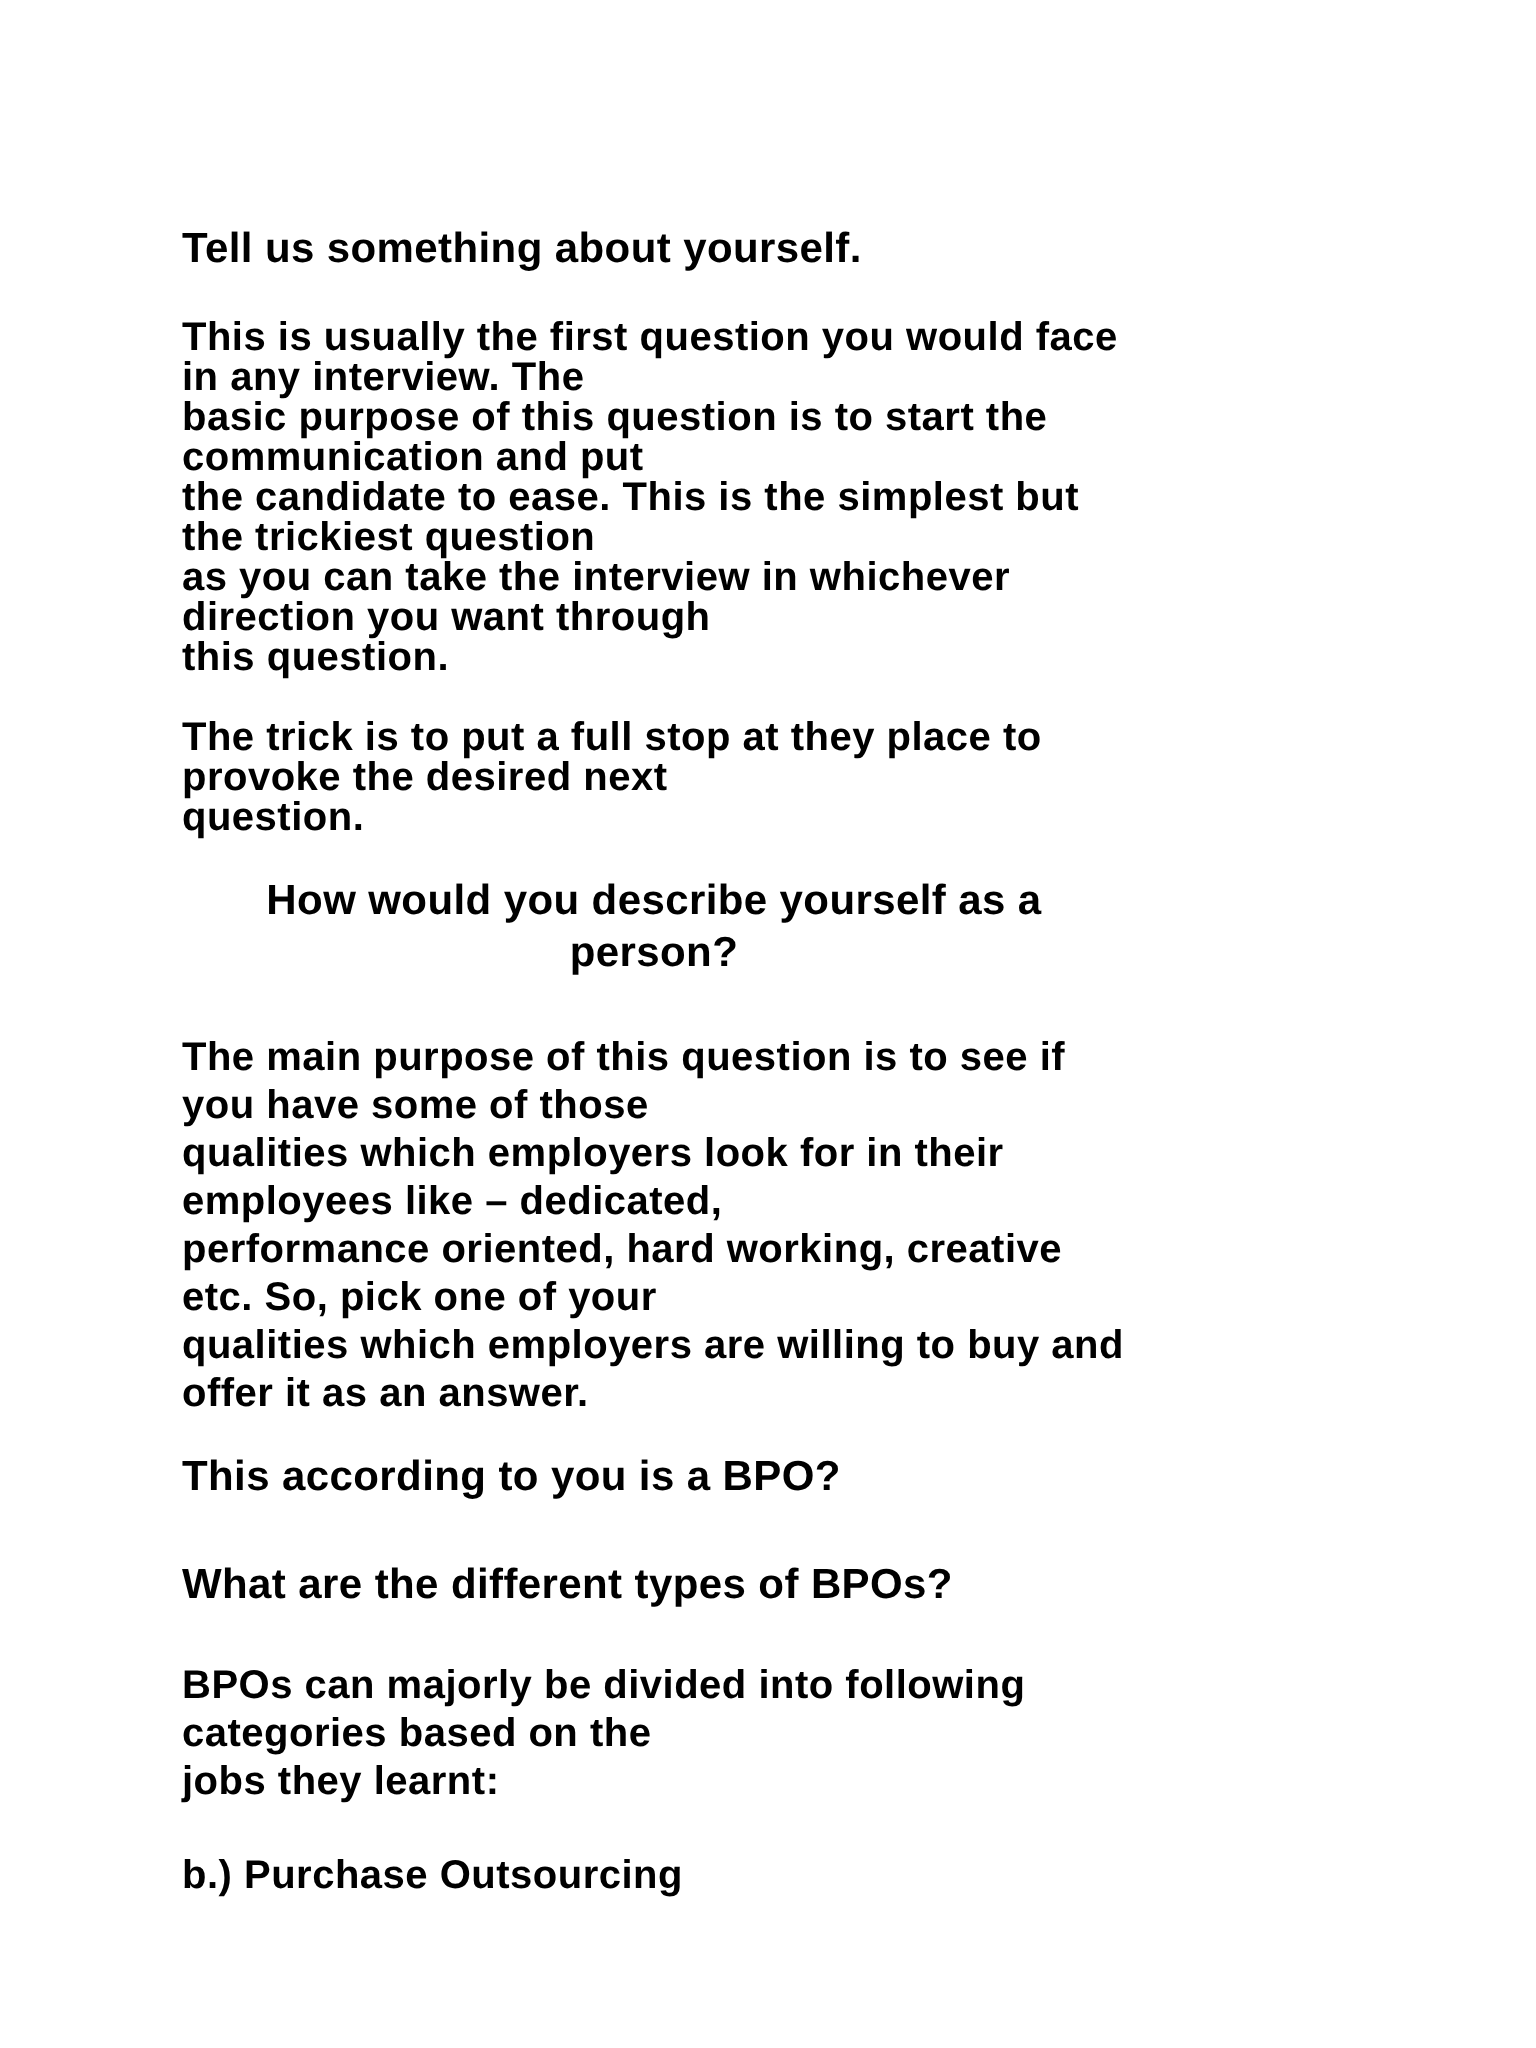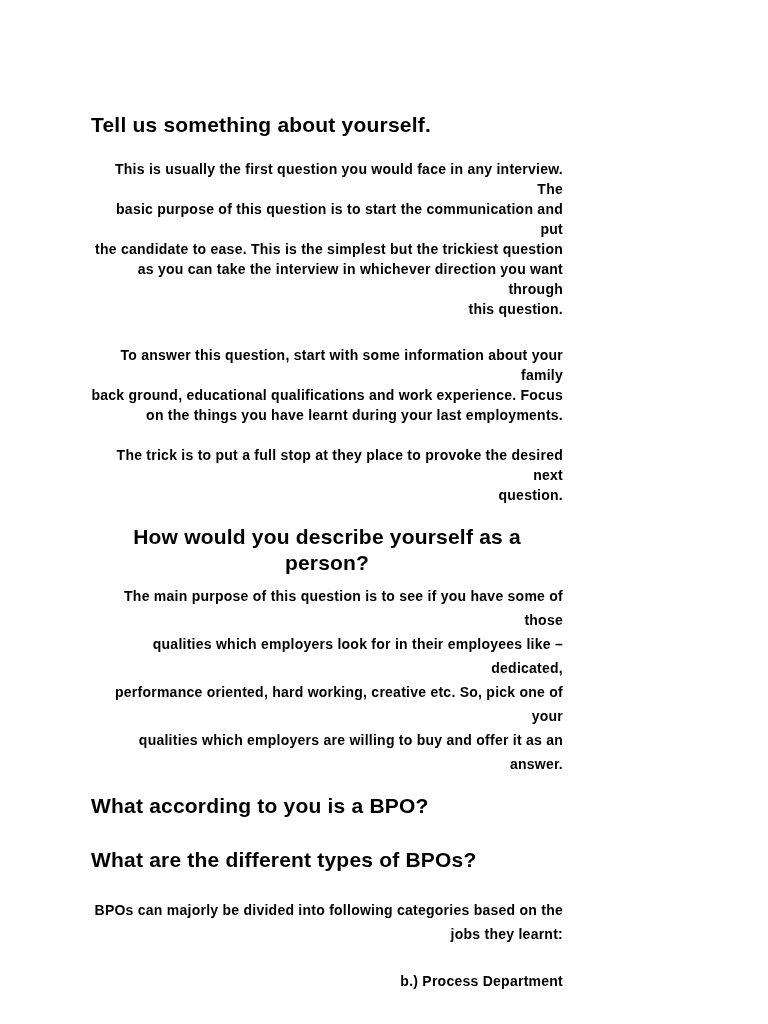--- a/index.html
+++ b/index.html
@@ -24,73 +24,69 @@
   }
   .section-heading {
     font-size: 21px;
     line-height: 26px;
     margin: 0;
     font-weight: bold;
     letter-spacing: 0.2px;
   }
   .para {
     margin: 0;
-    font-size: 14px;
+    font-size: 20px;
     font-weight: bold;
     letter-spacing: 0.25px;
     white-space: pre-line; 
-    text-align: right;
   }
   .lh20 { line-height: 20px; }
   .lh24 { line-height: 24px; }
   .list { margin: 0; }
   .list .para { line-height: 22px; }
   .mt-p1   { margin-top: 21px; }
   .mt-p2   { margin-top: 26px; }
   .mt-p3   { margin-top: 20px; }
   .mt-h2   { margin-top: 19px; text-align: center; }
-  .mt-p4   { margin-top: 8px; }
+  .mt-p4   { margin-top: 27px; }
   .mt-h3   { margin-top: 17px; }
   .mt-p5   { margin-top: 28px; }
   .mt-h4   { margin-top: 28px; }
   .mt-p6   { margin-top: 25px; }
   .mt-list { margin-top: 24px; }
 </style>
 </head>
 <body>
 
 <div class="page">
 
   <h1 class="section-heading">Tell us something about yourself.</h1>
 
   <p class="para lh20 mt-p1">This is usually the first question you would face in any interview. The
 basic purpose of this question is to start the communication and put
 the candidate to ease. This is the simplest but the trickiest question
 as you can take the interview in whichever direction you want through
 this question.</p>
 
-  <p class="para lh20 mt-p2">To answer this question, start with some information about your family
-back ground, educational qualifications and work experience. Focus
-on the things you have learnt during your last employments.</p>
 
   <p class="para lh20 mt-p3">The trick is to put a full stop at they place to provoke the desired next
 question.</p>
 
   <h1 class="section-heading mt-h2">How would you describe yourself as a person?</h1>
 
   <p class="para lh24 mt-p4">The main purpose of this question is to see if you have some of those
 qualities which employers look for in their employees like – dedicated,
 performance oriented, hard working, creative etc. So, pick one of your
 qualities which employers are willing to buy and offer it as an answer.</p>
 
-  <h1 class="section-heading mt-h3">What according to you is a BPO?</h1>
+  <h1 class="section-heading mt-h3">This according to you is a BPO?</h1>
 
 
   <h1 class="section-heading mt-h4">What are the different types of BPOs?</h1>
 
   <p class="para lh24 mt-p6">BPOs can majorly be divided into following categories based on the
 jobs they learnt:</p>
 
   <div class="list mt-list">
-    <p class="para">b.) Process Department</p>
+    <p class="para">b.) Purchase Outsourcing</p>
   </div>
 
 </div>
 
 </body></html>

